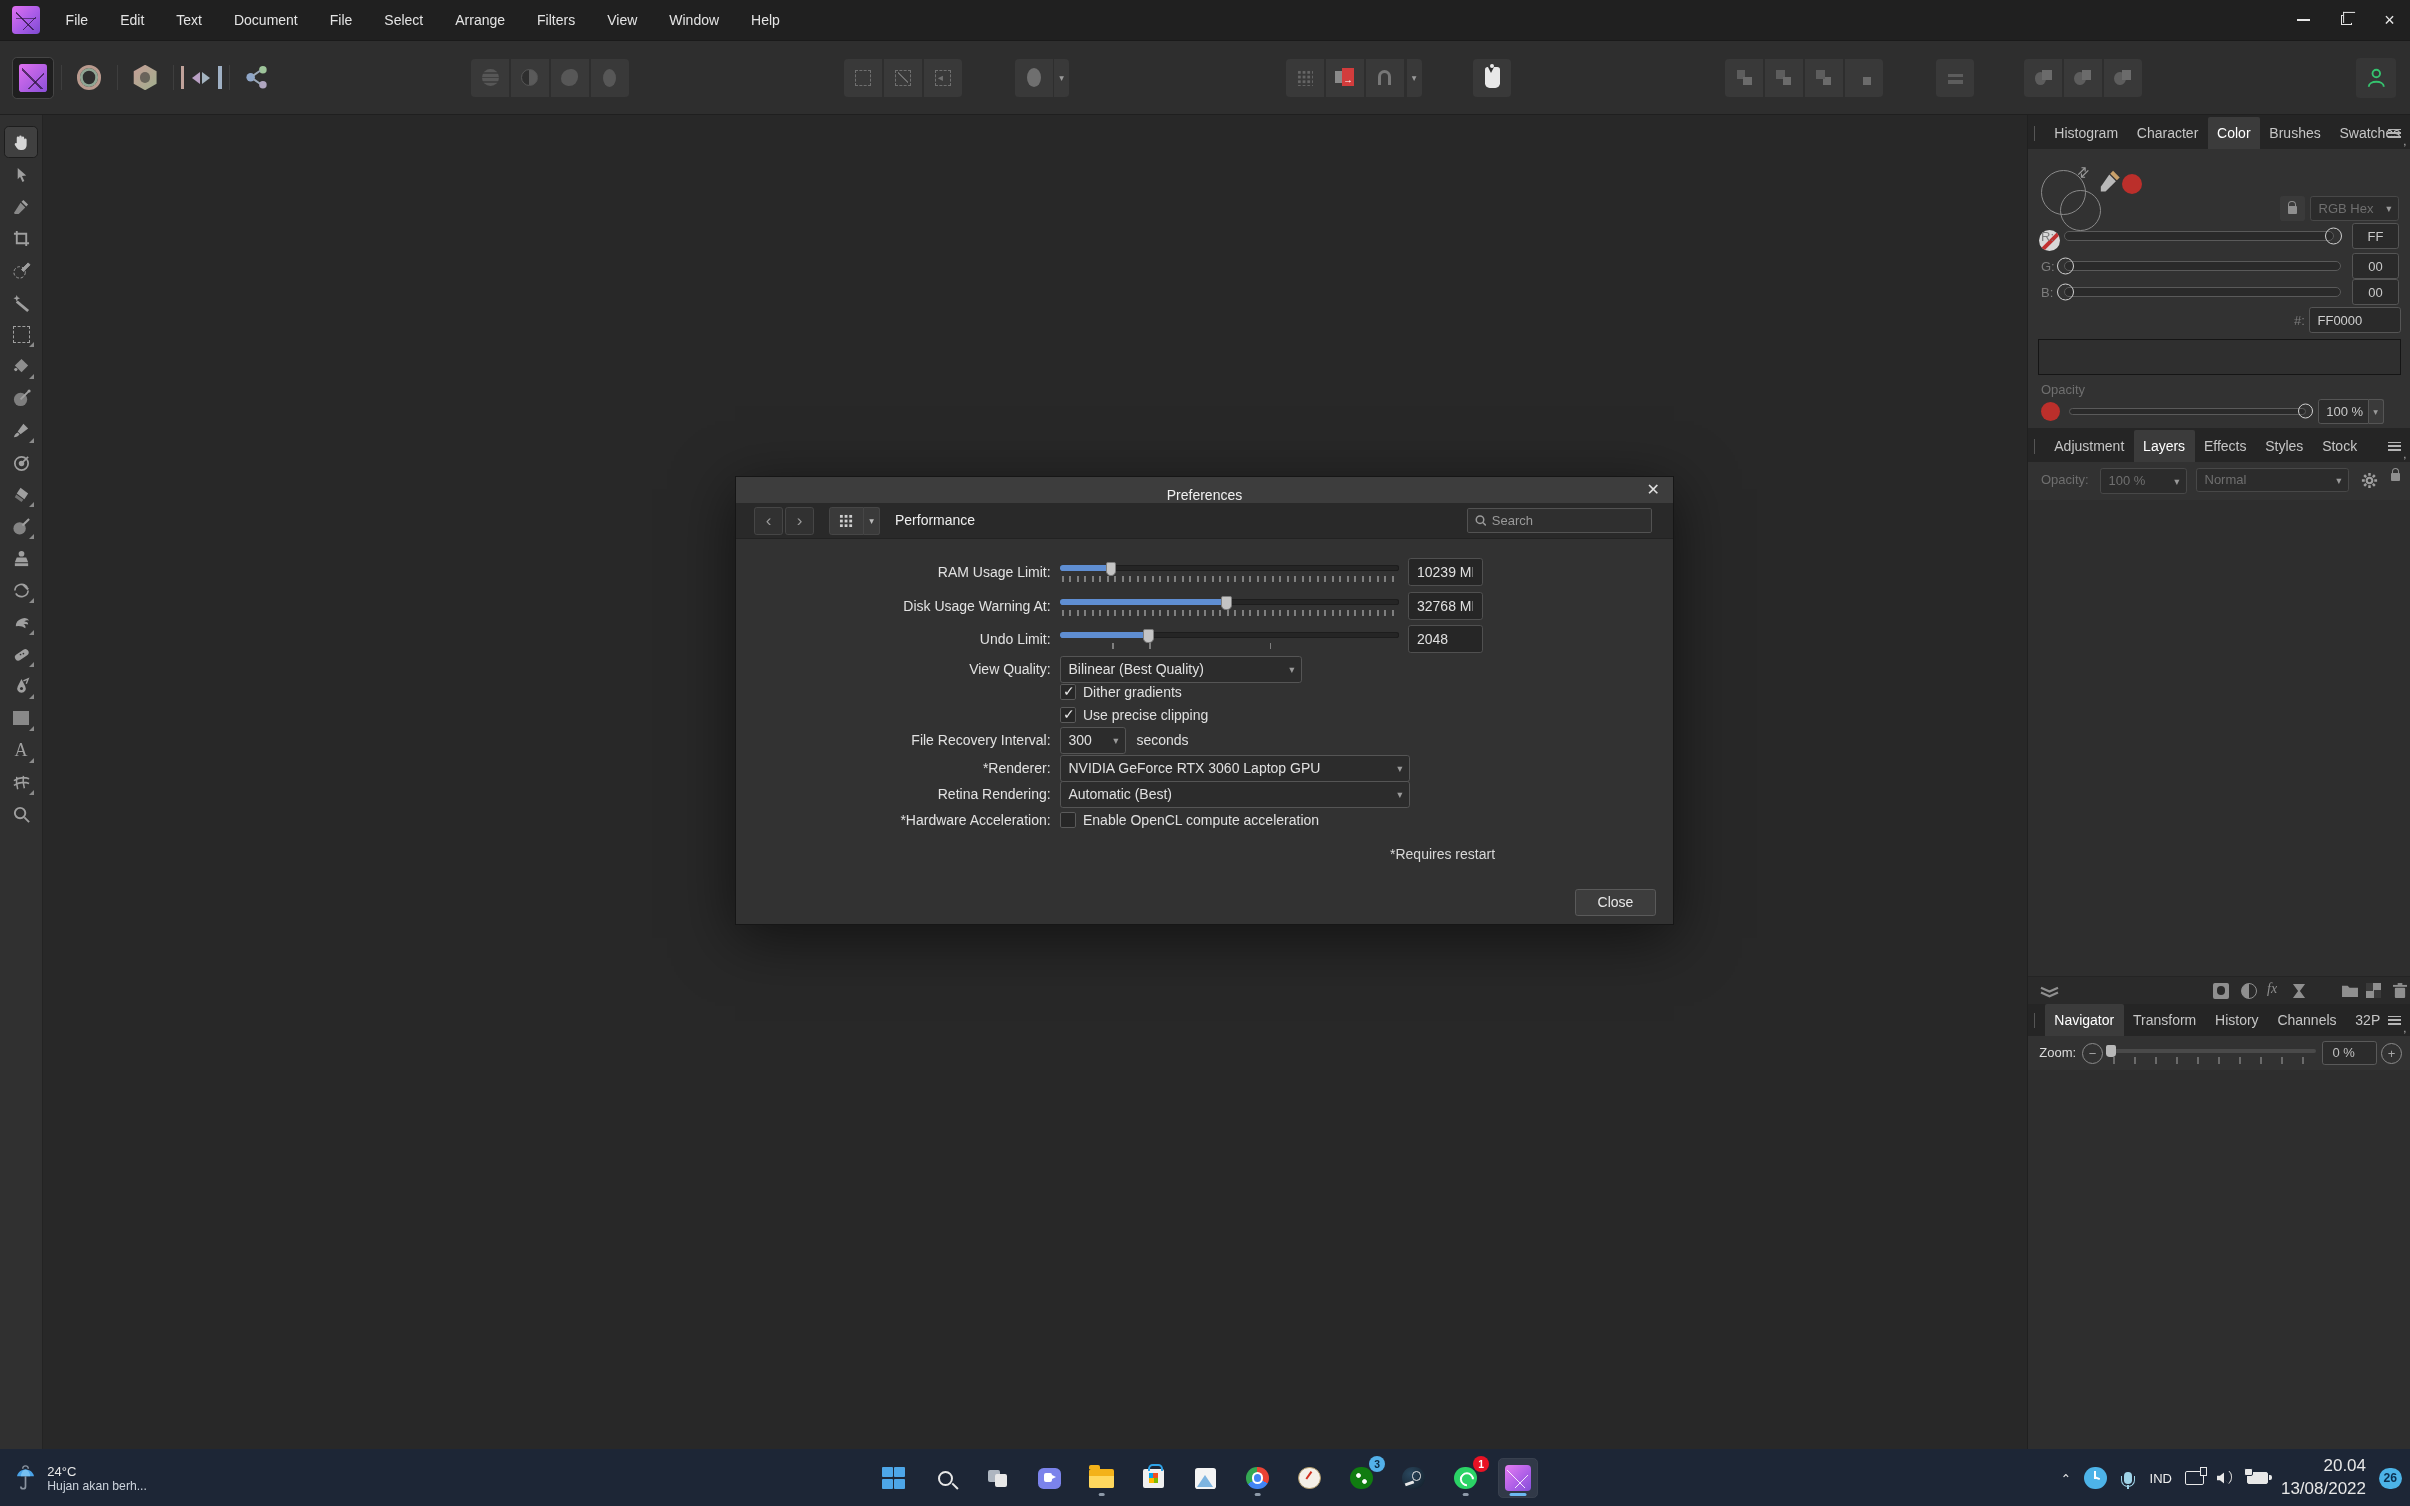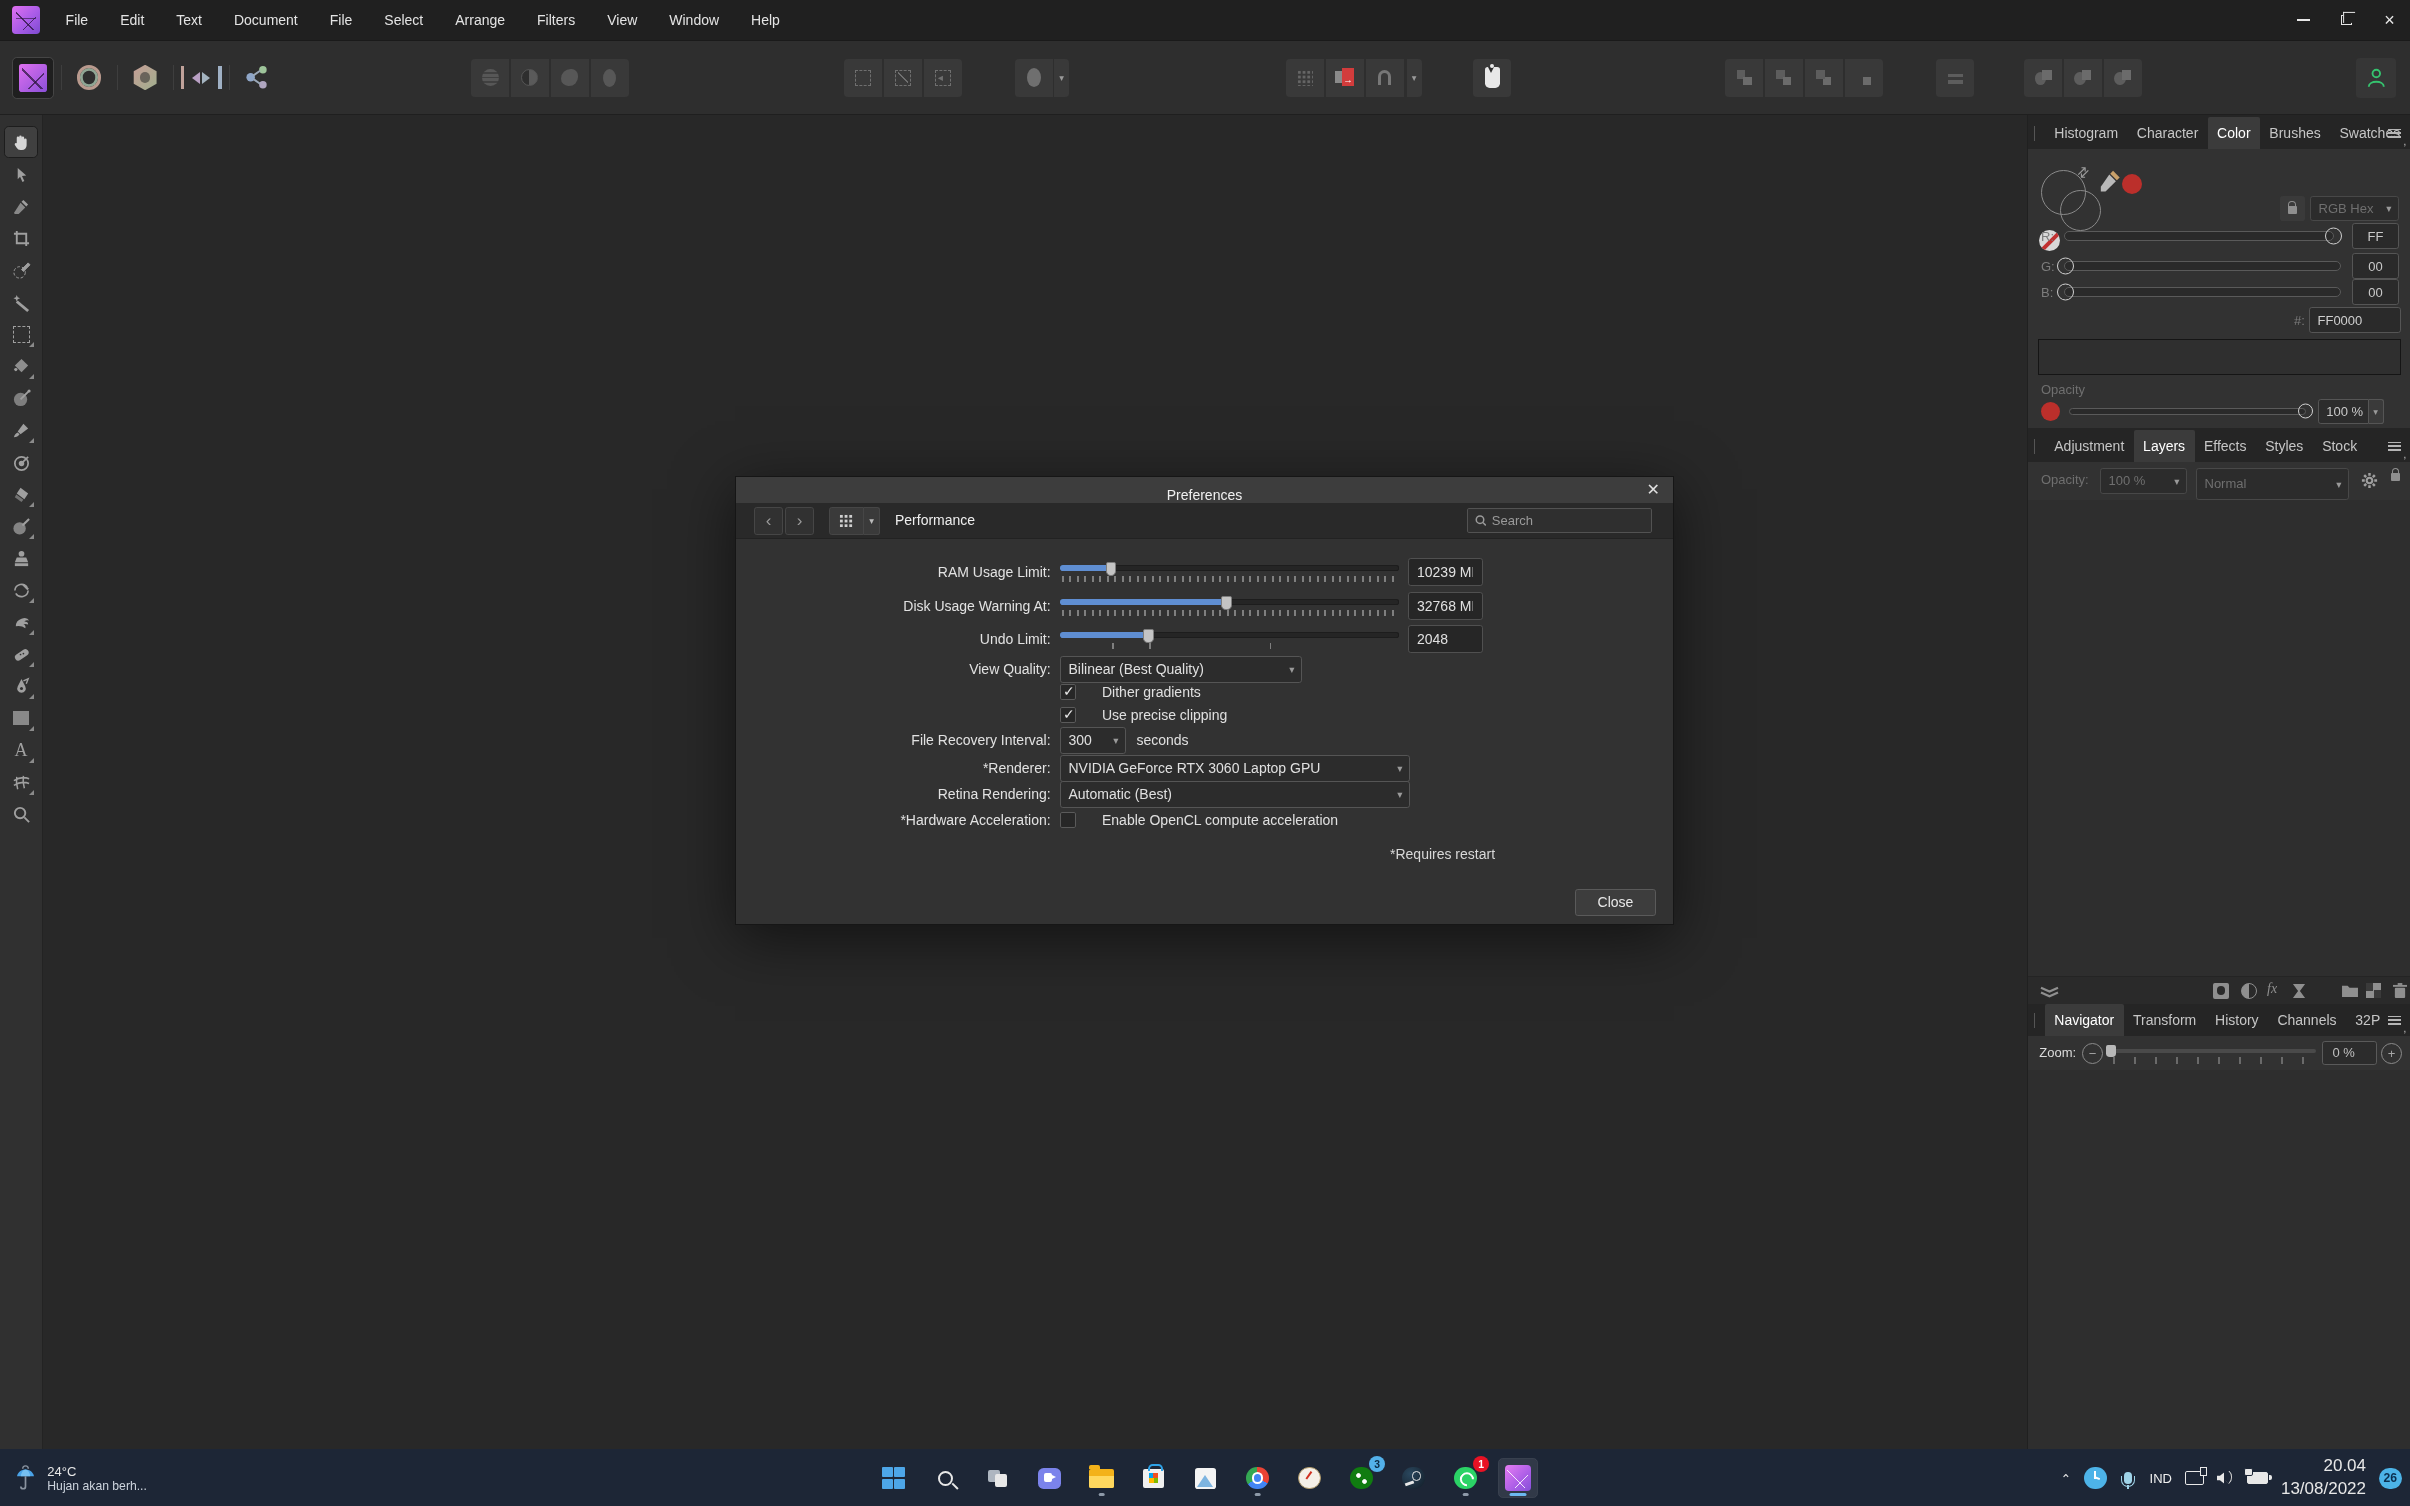--- a/index.html
+++ b/index.html
@@ -143,21 +143,21 @@
   .opdot { width:19px; height:19px; border-radius:50%; background:#bb2f2b; margin-right:9.4px; }
   .optrack { position:relative; flex:0 0 237px; height:7.5px; border:0.9px solid #5a5a5a; border-radius:4.7px; background:#2a2a2a; }
   .opval { margin-left:11.3px; width:51px; height:24.5px; background:#2c2c2c; border:0.9px solid #555; border-radius:2.8px 0 0 2.8px;
     color:#c9c9c9; display:flex; align-items:center; padding-left:7.5px; font-size:13px; }
   .opcaret { width:15px; height:24.5px; background:#3a3a3a; border:0.9px solid #555; border-left:none; border-radius:0 2.8px 2.8px 0;
     display:flex; align-items:center; justify-content:center; color:#9a9a9a; font-size:9.4px; }
 
   .layersctrl { height:38px; background:#323232; position:relative; font-size:13px; flex:0 0 auto; }
   .lc-label { position:absolute; left:13px; top:10.4px; color:#6f6f6f; }
   .lc-dd1 { position:absolute; left:72px; top:5.6px; width:87px; height:26px; font-size:13px; }
-  .lc-dd2 { position:absolute; left:168px; top:5.6px; width:153px; height:32px; font-size:13px; }
+  .lc-dd2 { position:absolute; left:168px; top:5.6px; width:153px; height:24px; font-size:13px; }
   .gear { position:absolute; left:332px; top:8.5px; color:#9f9f9f; }
   .lc-lock { position:absolute; left:363px; top:7.5px; }
   .layersbody { flex:1 1 auto; background:#2e2e2e; }
   .layersbar { height:28px; background:#2a2a2a; border-top:0.9px solid #242424; position:relative; flex:0 0 auto; color:#8f8f8f; }
   .lb-ico { position:absolute; top:5.6px; }
 
   .navrow { height:34px; background:#323232; position:relative; color:#dcdcdc; font-size:13px; flex:0 0 auto; }
   .nv-label { position:absolute; left:11.3px; top:9.4px; }
   .nv-circle { position:absolute; top:6.6px; width:21px; height:21px; border-radius:50%; border:1.4px solid #8a8a8a;
     color:#a8a8a8; display:flex; align-items:center; justify-content:center; font-size:13px; }
@@ -200,21 +200,21 @@
   .sl-ticks { position:absolute; left:1.9px; top:10.4px; width:335px; height:6.6px;
     background:repeating-linear-gradient(90deg,#7f7f7f 0 1.9px,transparent 1.9px 7.5px); }
   .sl-ticks3 { position:absolute; left:1.9px; top:10.4px; width:335px; height:6.6px; }
   .sl-ticks3 i { position:absolute; width:1.9px; height:6.6px; background:#7f7f7f; }
   .dval { margin-left:8.5px; width:75px; height:28px; background:#262626; border:0.9px solid #505050; border-radius:2.8px;
     color:#e0e0e0; padding:0 8.5px; font-size:14px; font-family:"Liberation Sans",sans-serif; }
   .dd-lg { height:27px; font-size:14px; }
   .checkbox { width:16px; height:16px; background:#272727; border:0.9px solid #5a5a5a; border-radius:1.9px;
     position:relative; flex:0 0 auto; }
   .checkbox.checked::after { content:"✓"; position:absolute; left:1.9px; top:-1.9px; color:#e8e8e8; font-size:14px; }
-  .cb-label { margin-left:26px; }
+  .cb-label { margin-left:7px; }
   .restart-note { position:absolute; left:654px; top:369px; color:#d8d8d8; }
   .close-btn { position:absolute; right:17px; bottom:8.5px; width:81px; height:27px; background:#3d3d3d;
     border:0.9px solid #5a5a5a; border-radius:2.8px; color:#e8e8e8; display:flex; align-items:center; justify-content:center; }
 
   
   .taskbar { height:58px; background:#1d2636; position:relative; flex:0 0 auto; display:flex;
     align-items:center; justify-content:center; color:#e8e8e8; }
   .weather { position:absolute; left:15px; display:flex; align-items:center; gap:11.3px; }
   .wx-temp { font-size:13px; } .wx-desc { font-size:12.2px; color:#cdd4dd; }
   .taskicons { display:flex; gap:14px; }

